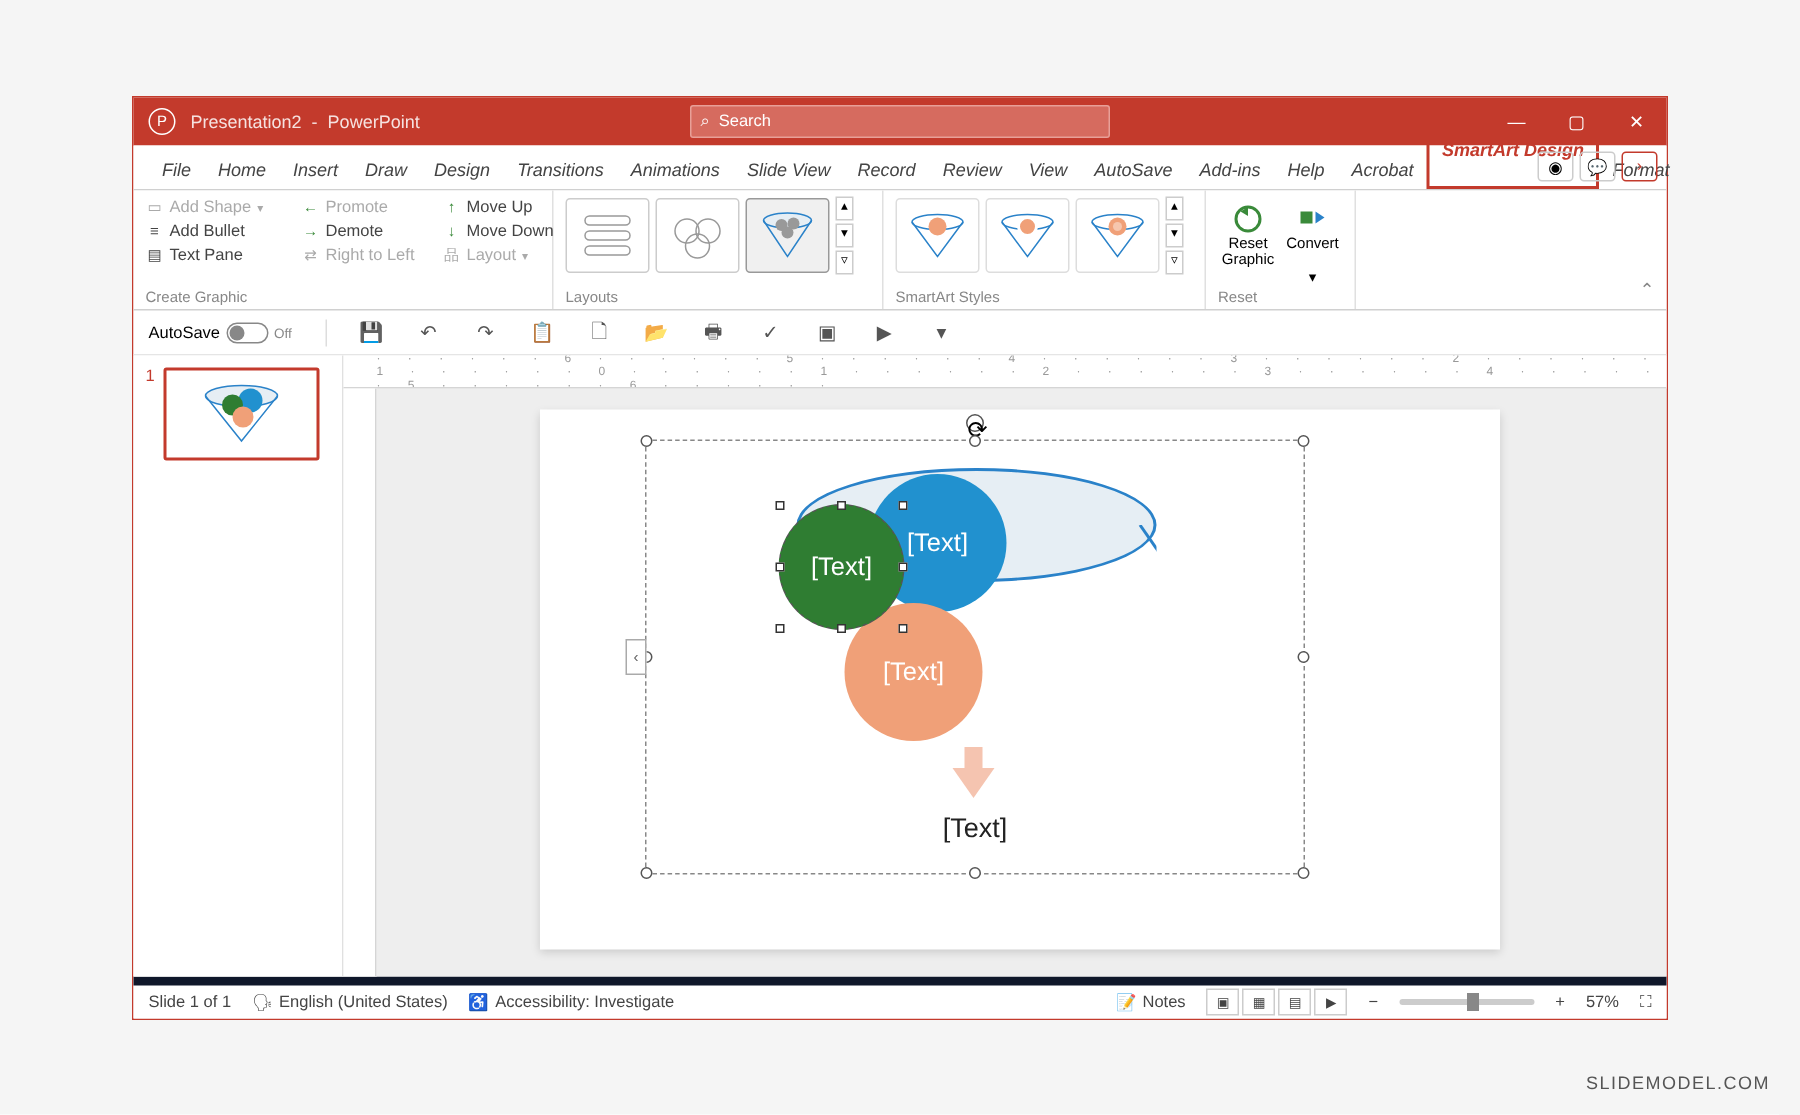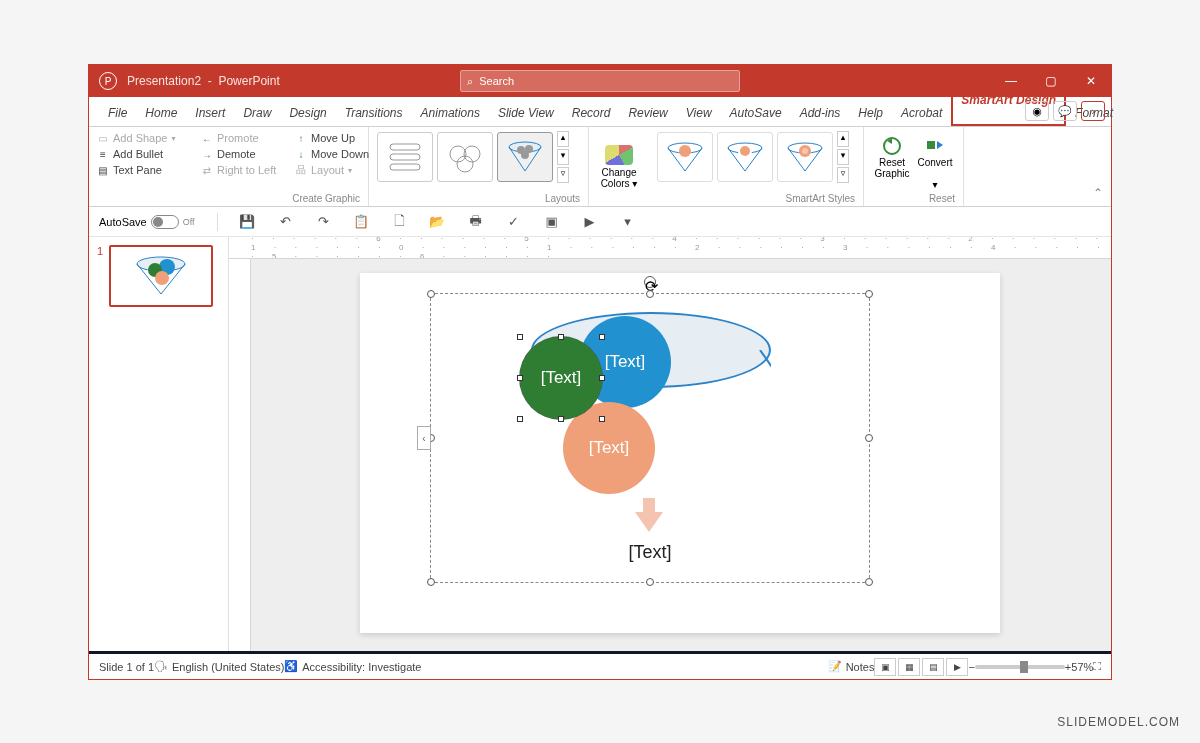--- a/index.html
+++ b/index.html
@@ -11,21 +11,21 @@
 .title-bar .search { position: absolute; left: 50%; transform: translateX(-50%); width: 280px; height: 22px; background: #d66b5f; border: 1px solid #e8a098; border-radius: 2px; display: flex; align-items: center; padding: 0 6px; color: #fff; font-size: 11px; gap: 6px; }
 .title-bar .win-controls { position: absolute; right: 0; top: 0; height: 100%; display: flex; }
 .win-controls span { width: 40px; display: flex; align-items: center; justify-content: center; font-size: 12px; cursor: pointer; }
 .ribbon-tabs { height: 30px; background: #fff; display: flex; align-items: flex-end; font-size: 12px; border-bottom: 1px solid #d0d0d0; padding-left: 10px; position: relative; }
 .ribbon-tabs .tab { padding: 6px 9px; color: #444; cursor: pointer; white-space: nowrap; font-style: italic; }
 .ribbon-tabs .tab.active { border: 2px solid #c33a2c; padding: 17px 8px; color: #c33a2c; font-weight: 600; }
 .ribbon-right { position: absolute; right: 6px; top: 4px; display: flex; gap: 4px; align-items: center; }
 .ribbon-right .rbtn { width: 24px; height: 20px; border: 1px solid #ccc; border-radius: 3px; display: flex; align-items: center; justify-content: center; font-size: 11px; }
 .ribbon-body { height: 80px; background: #fff; display: flex; border-bottom: 1px solid #d0d0d0; font-size: 11px; position: relative; }
 .group { border-right: 1px solid #e0e0e0; padding: 4px 8px 2px; display: flex; flex-direction: column; justify-content: space-between; }
-.group-label { text-align: right; color: #888; font-size: 10px; padding-top: 2px; }
+.group-label { text-align: left; color: #888; font-size: 10px; padding-top: 2px; }
 .create-graphic { width: 280px; }
 .cg-grid { display: grid; grid-template-columns: 100px 90px 80px; gap: 2px 4px; }
 .cg-item { display: flex; align-items: center; gap: 4px; color: #444; padding: 1px 0; cursor: pointer; }
 .cg-item.disabled { color: #aaa; }
 .cg-icon { width: 12px; height: 12px; display: inline-flex; align-items: center; justify-content: center; font-size: 10px; }
 .layouts { width: 220px; }
 .layout-row { display: flex; gap: 4px; align-items: center; }
 .layout-thumb { width: 56px; height: 50px; border: 1px solid #ccc; border-radius: 3px; display: flex; align-items: center; justify-content: center; cursor: pointer; position: relative; overflow: hidden; }
 .layout-thumb.sel { border: 1px solid #999; background: #f0f0f0; }
 .change-colors { width: 60px; display:flex; flex-direction:column; align-items:center; justify-content:center; gap:2px; padding:4px; }
@@ -65,21 +65,21 @@
 .funnel-side::before { left:10px; transform:rotate(35deg); transform-origin:top; }
 .funnel-side::after { right:10px; transform:rotate(-35deg); transform-origin:top; }
 .circle { position:absolute; border-radius:50%; display:flex; align-items:center; justify-content:center; color:#fff; font-size:17px; }
 .c-blue { width:92px; height:92px; background:#2191cf; left:148px; top:22px; }
 .c-green { width:84px; height:84px; background:#2f7d32; left:88px; top:42px; border:1px dashed #555; }
 .c-green .ghandle { width:6px; height:6px; background:#fff; border:1px solid #333; position:absolute; }
 .c-orange { width:92px; height:92px; background:#f0a078; left:132px; top:108px; }
 .arrow-down { position:absolute; left:204px; top:218px; width:0; height:0; border-left:14px solid transparent; border-right:14px solid transparent; border-top:20px solid #f5c4b0; }
 .arrow-stem { position:absolute; left:212px; top:204px; width:12px; height:16px; background:#f5c4b0; }
 .bottom-text { position:absolute; left:0; right:0; top:248px; text-align:center; font-size:18px; color:#222; }
-.status-bar { height: 28px; background:#fff; border-top:3px solid #0f172a; display:flex; align-items:center; font-size:11px; padding:0 10px; color:#444; }
+.status-bar { height: 28px; background:#fff; border-top:6px solid #0f172a; display:flex; align-items:center; font-size:11px; padding:0 10px; gap:14px; color:#444; }
 .status-bar .spacer { flex:1; }
 .sb-btn { display:flex; align-items:center; gap:4px; cursor:pointer; }
 .view-btns { display:flex; gap:2px; }
 .view-btn { width:22px; height:18px; border:1px solid #ccc; display:flex; align-items:center; justify-content:center; font-size:9px; }
 .zoom-slider { width:90px; height:4px; background:#ccc; position:relative; border-radius:2px; }
 .zoom-slider::after { content:""; width:8px; height:12px; background:#888; position:absolute; left:50%; top:-4px; }
 .watermark { position:absolute; right:20px; bottom:14px; font-size:12px; letter-spacing:1px; color:#555; }
 svg.mini-funnel { width:36px; height:36px; }
 </style>
 </head>
@@ -198,24 +198,20 @@
           </div>
         <div style="width:12px;display:flex;flex-direction:column;gap:2px;">
           <div style="border:1px solid #ccc;height:16px;text-align:center;font-size:9px;">▴</div>
           <div style="border:1px solid #ccc;height:16px;text-align:center;font-size:9px;">▾</div>
           <div style="border:1px solid #ccc;height:16px;text-align:center;font-size:9px;">▿</div>
         </div>
       </div>
       <div class="group-label">Layouts</div>
     </div>
 
-    <div class="change-colors">
-      <div class="cc-icon"></div>
-      <div style="font-size:10px;text-align:center;line-height:1.1;"><span>Change</span><br><span>Colors</span> ▾</div>
-    </div>
 
     <div class="group styles-group">
       <div class="styles-row">
         <div class="style-thumb">
             <svg width="40" height="36">
               <ellipse cx="20" cy="9" rx="17" ry="5" fill="none" stroke="#2a82c9"></ellipse>
               <path d="M3 9 L20 32 L37 9" fill="none" stroke="#2a82c9"></path>
               <circle cx="20" cy="12" r="6" fill="#f0a078"></circle>
             </svg>
           </div>

